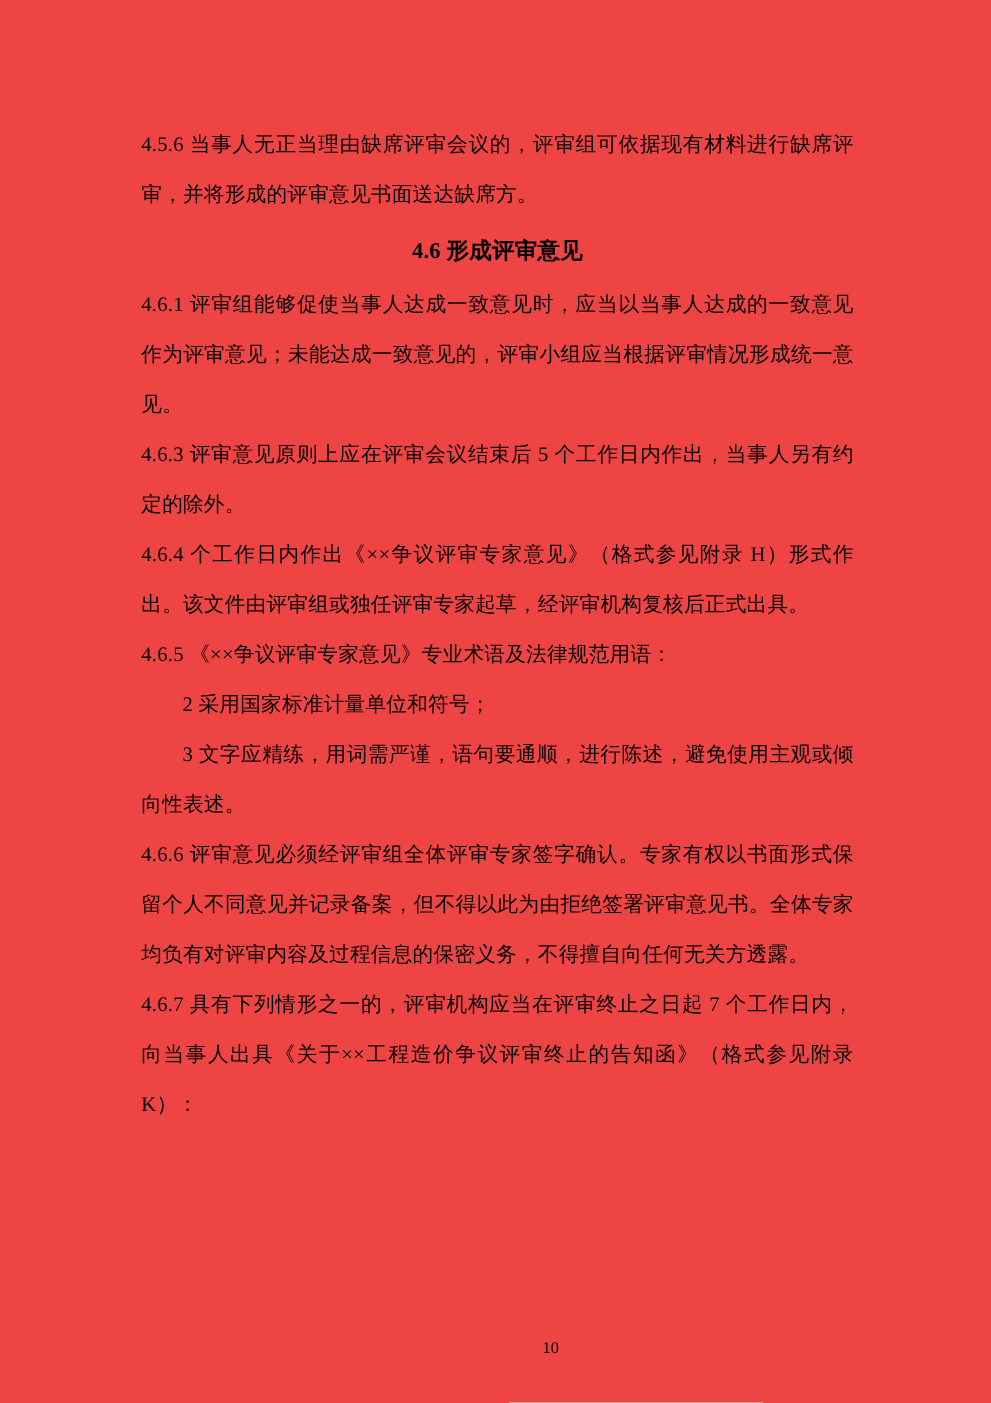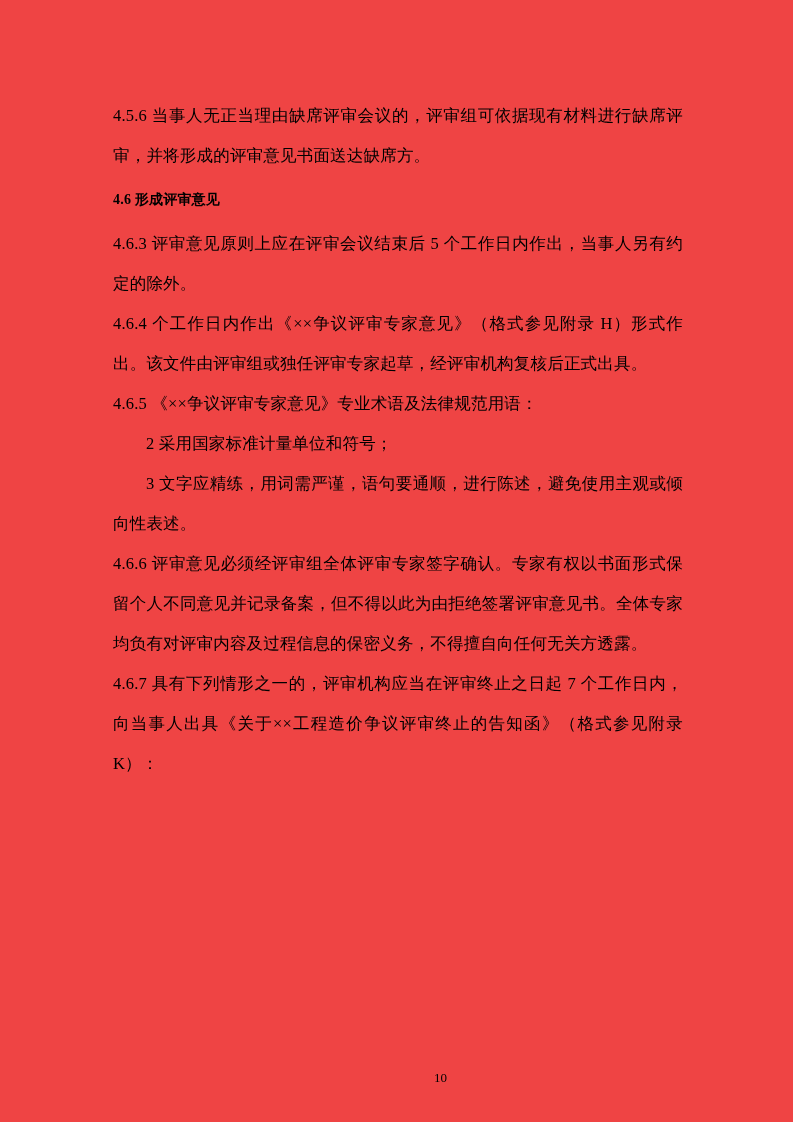--- a/index.html
+++ b/index.html
@@ -25,22 +25,23 @@
   }
   p {
     margin: 0 0 0 0;
     font-size: 16.5px;
     line-height: 40px;
     text-align: justify;
     text-justify: inter-ideograph;
     letter-spacing: 0.2px;
   }
   .heading {
+    text-align: center;
     font-weight: bold;
-    font-size: 14px;
+    font-size: 18px;
     line-height: 40px;
     margin: 4px 0 4px 0;
   }
   .sub-item {
     text-indent: 33px;
   }
   .page-number {
     position: absolute;
     bottom: 36px;
     left: 0;
@@ -54,20 +55,21 @@
 </head>
 <body>
 
 <div class="page">
   <div class="content">
 
     <p>4.5.6  当事人无正当理由缺席评审会议的，评审组可依据现有材料进行缺席评审，并将形成的评审意见书面送达缺席方。</p>
 
     <p class="heading">4.6  形成评审意见</p>
 
+    <p>4.6.1 评审组能够促使当事人达成一致意见时，应当以当事人达成的一致意见作为评审意见；未能达成一致意见的，评审小组应当根据评审情况形成统一意见。</p>
 
 
     <p>4.6.3  评审意见原则上应在评审会议结束后 5 个工作日内作出，当事人另有约定的除外。</p>
 
     <p>4.6.4 个工作日内作出《××争议评审专家意见》（格式参见附录 H）形式作出。该文件由评审组或独任评审专家起草，经评审机构复核后正式出具。</p>
 
     <p>4.6.5 《××争议评审专家意见》专业术语及法律规范用语：</p>
 
 
     <p class="sub-item">2 采用国家标准计量单位和符号；</p>

